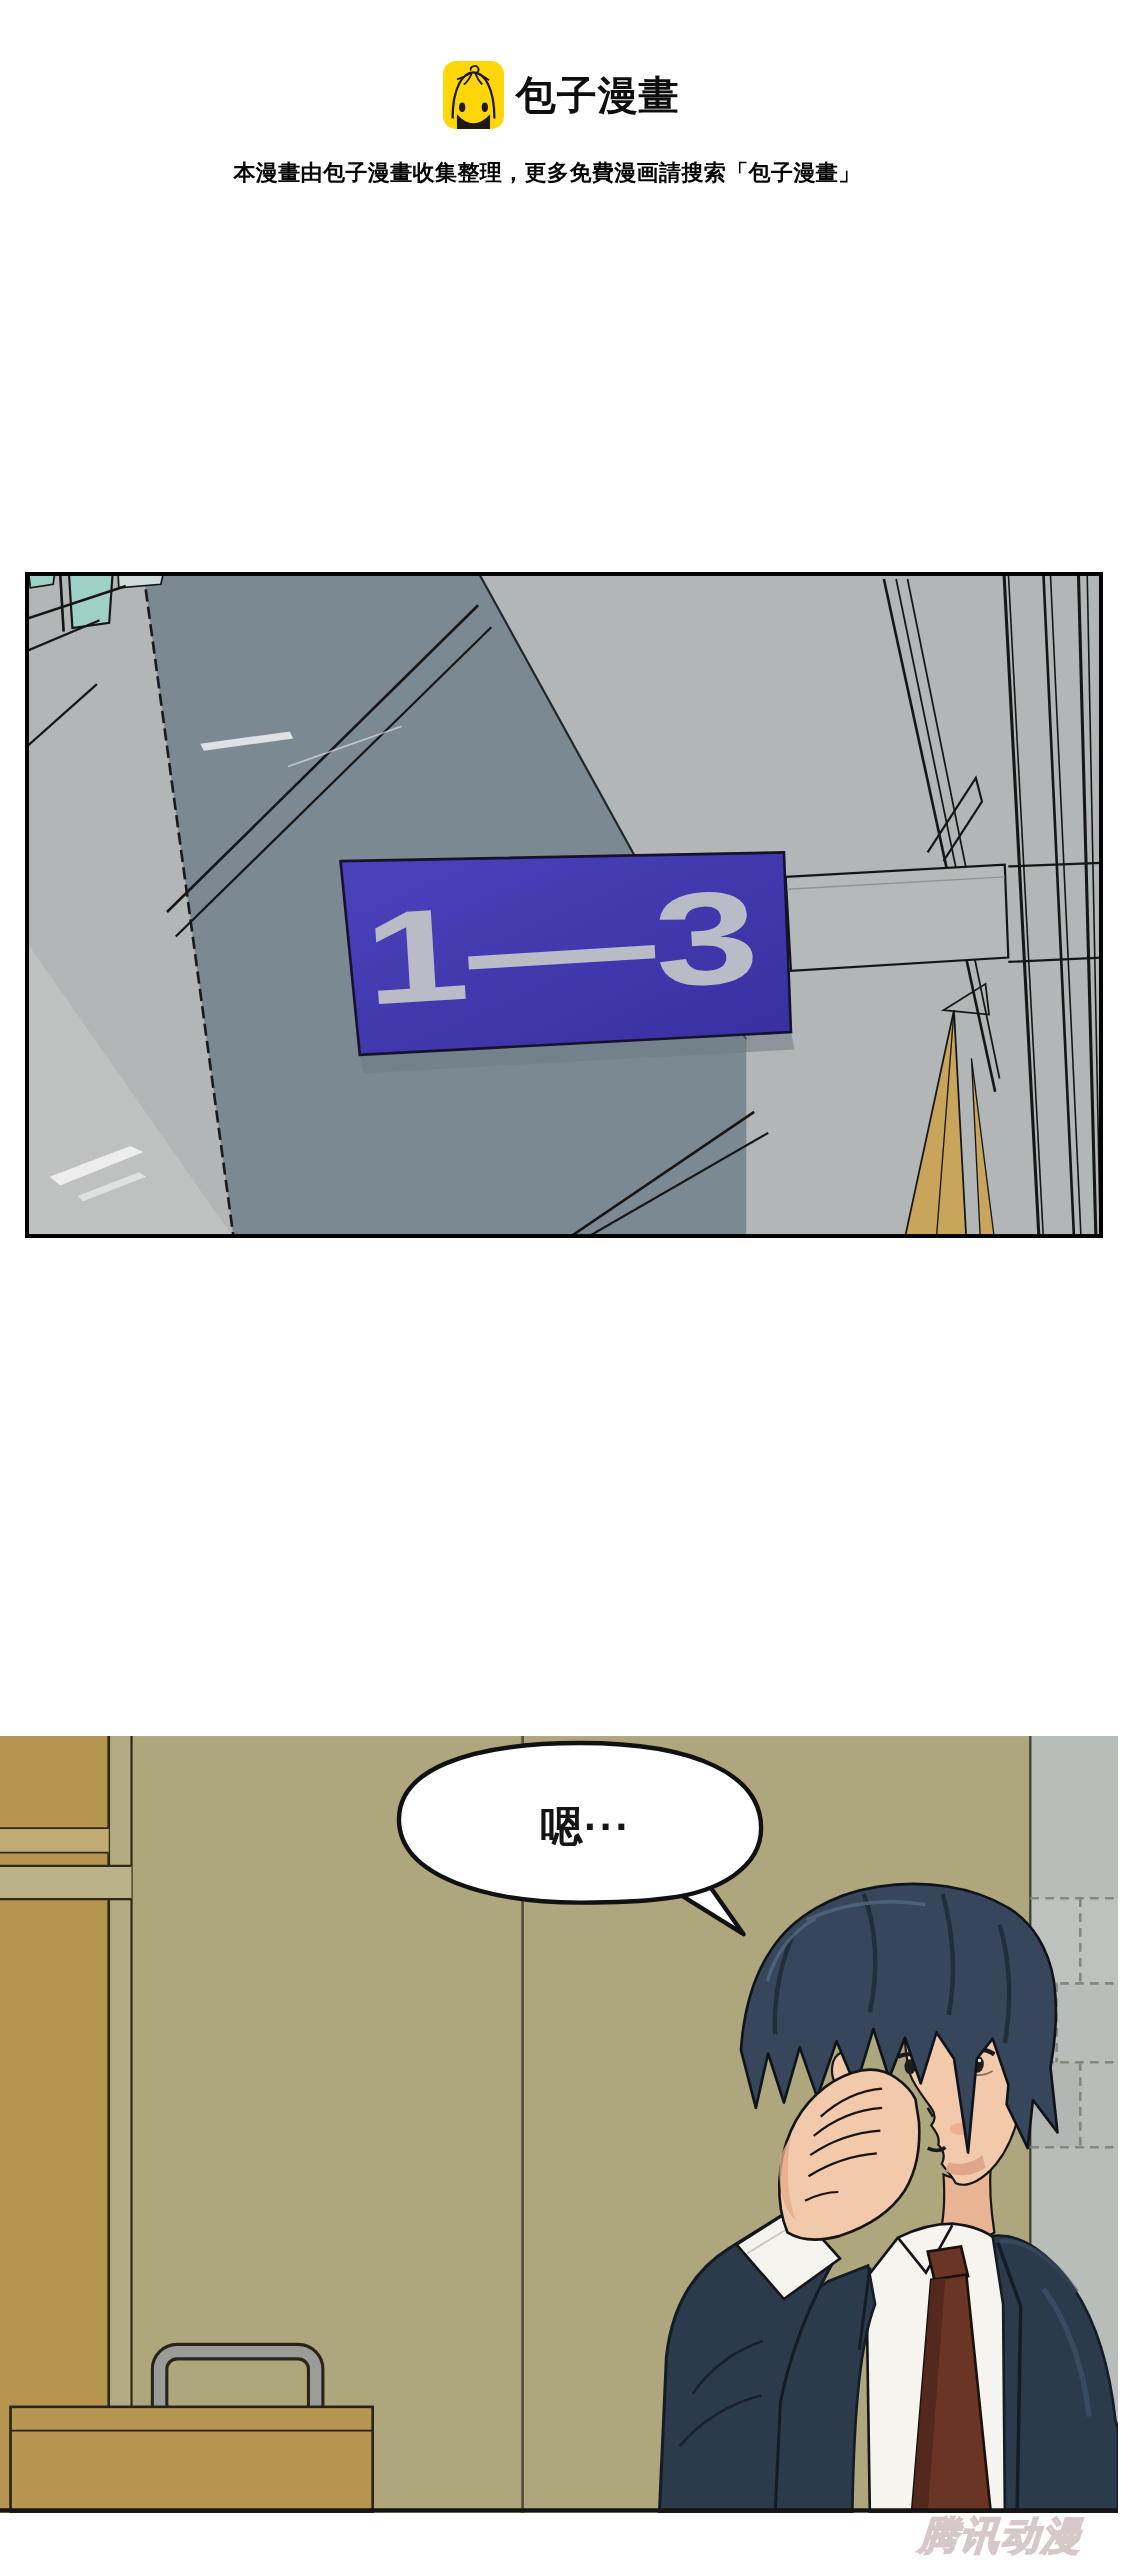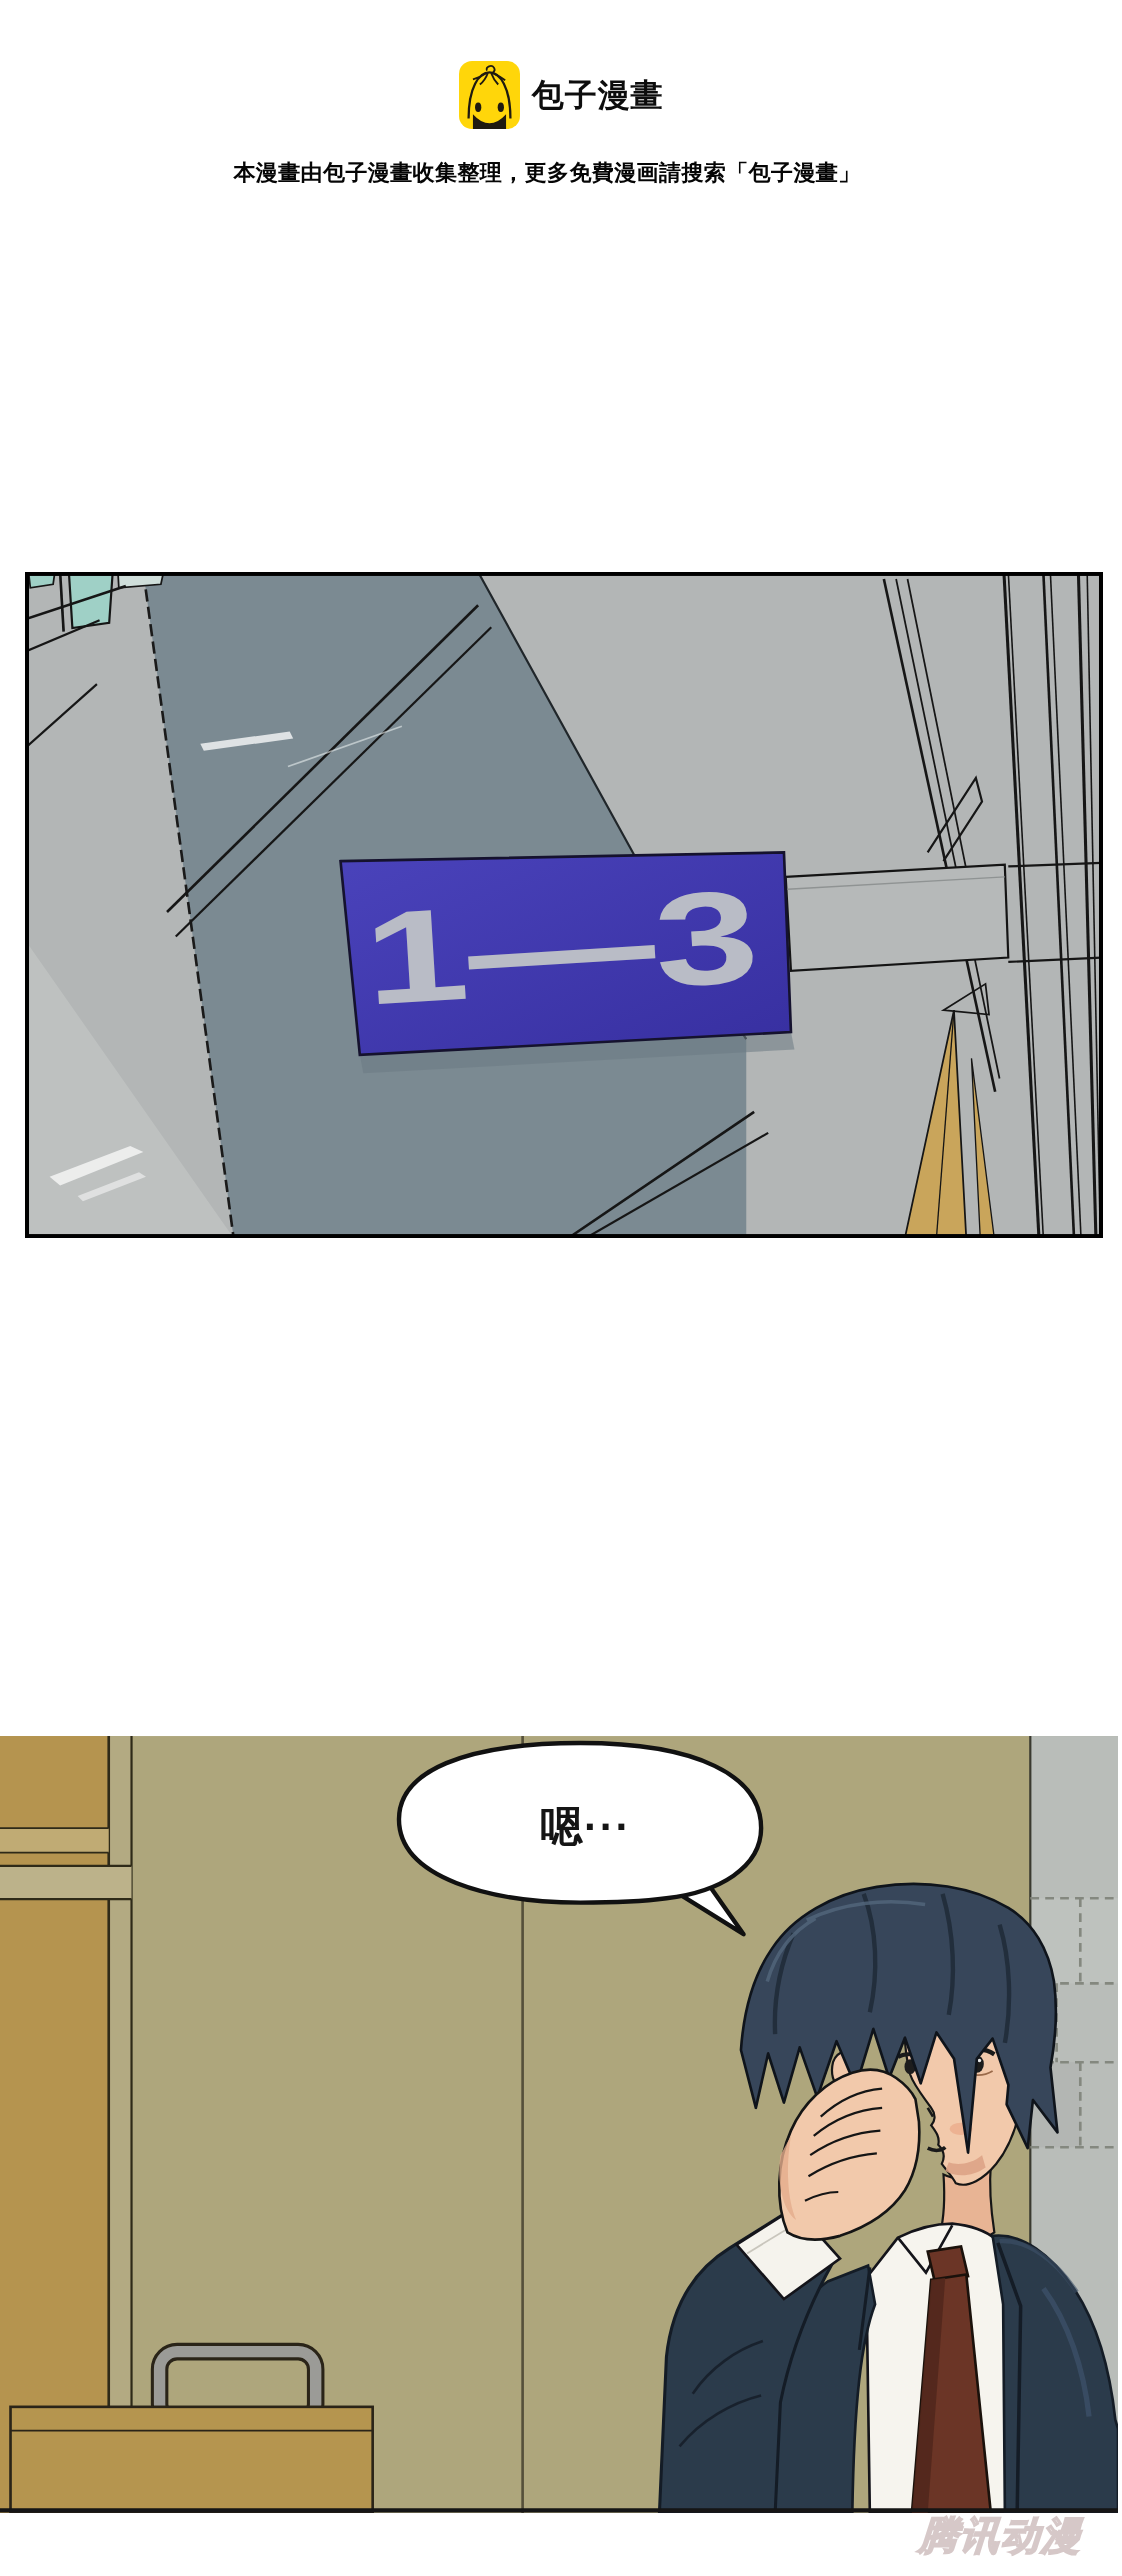--- a/index.html
+++ b/index.html
@@ -1,20 +1,20 @@
 <!DOCTYPE html>
 <html style="font-size:14px"><head>
 <meta charset="utf-8">
 <style>
   html,body{margin:0;padding:0;background:#ffffff;}
   body{width:1122px;height:2576px;position:relative;font-family:"Liberation Sans",sans-serif;overflow:hidden;}
   .page{position:absolute;inset:0;background:#ffffff;}
   .brand-row{position:absolute;top:61px;left:0;width:1122px;display:flex;justify-content:center;align-items:center;gap:12.3px;}
   .brand-logo{width:61px;height:68px;display:block;}
-  .brand-title{font-size:32px;font-weight:bold;color:#0d0d0d;letter-spacing:0.9px;line-height:68px;}
+  .brand-title{font-size:40px;font-weight:bold;color:#0d0d0d;letter-spacing:0.9px;line-height:68px;}
   .notice{position:absolute;top:158px;left:0;width:1094px;text-align:center;font-size:22px;font-weight:600;color:#050505;letter-spacing:0.4px;}
   .panel{position:absolute;display:block;}
   #panel1{left:24.6px;top:572px;width:1078px;height:666px;}
   #panel2{left:0px;top:1736px;width:1118px;height:777px;}
   .panel svg{display:block;width:100%;height:100%;}
   .watermark{position:absolute;left:919px;top:2509px;width:198px;font-size:39px;font-weight:bold;font-style:italic;letter-spacing:1.8px;color:#fefbfb;-webkit-text-stroke:1.8px #d6c8c8;transform:skewX(-4deg);white-space:nowrap;}
   .sign-text{font-family:"Liberation Sans",sans-serif;font-weight:bold;font-size:150px;fill:#b9bcc6;}
   .bubble-text{font-family:"Liberation Sans",sans-serif;font-weight:bold;font-size:48px;fill:#151515;letter-spacing:2px;}
 </style>
 </head>

